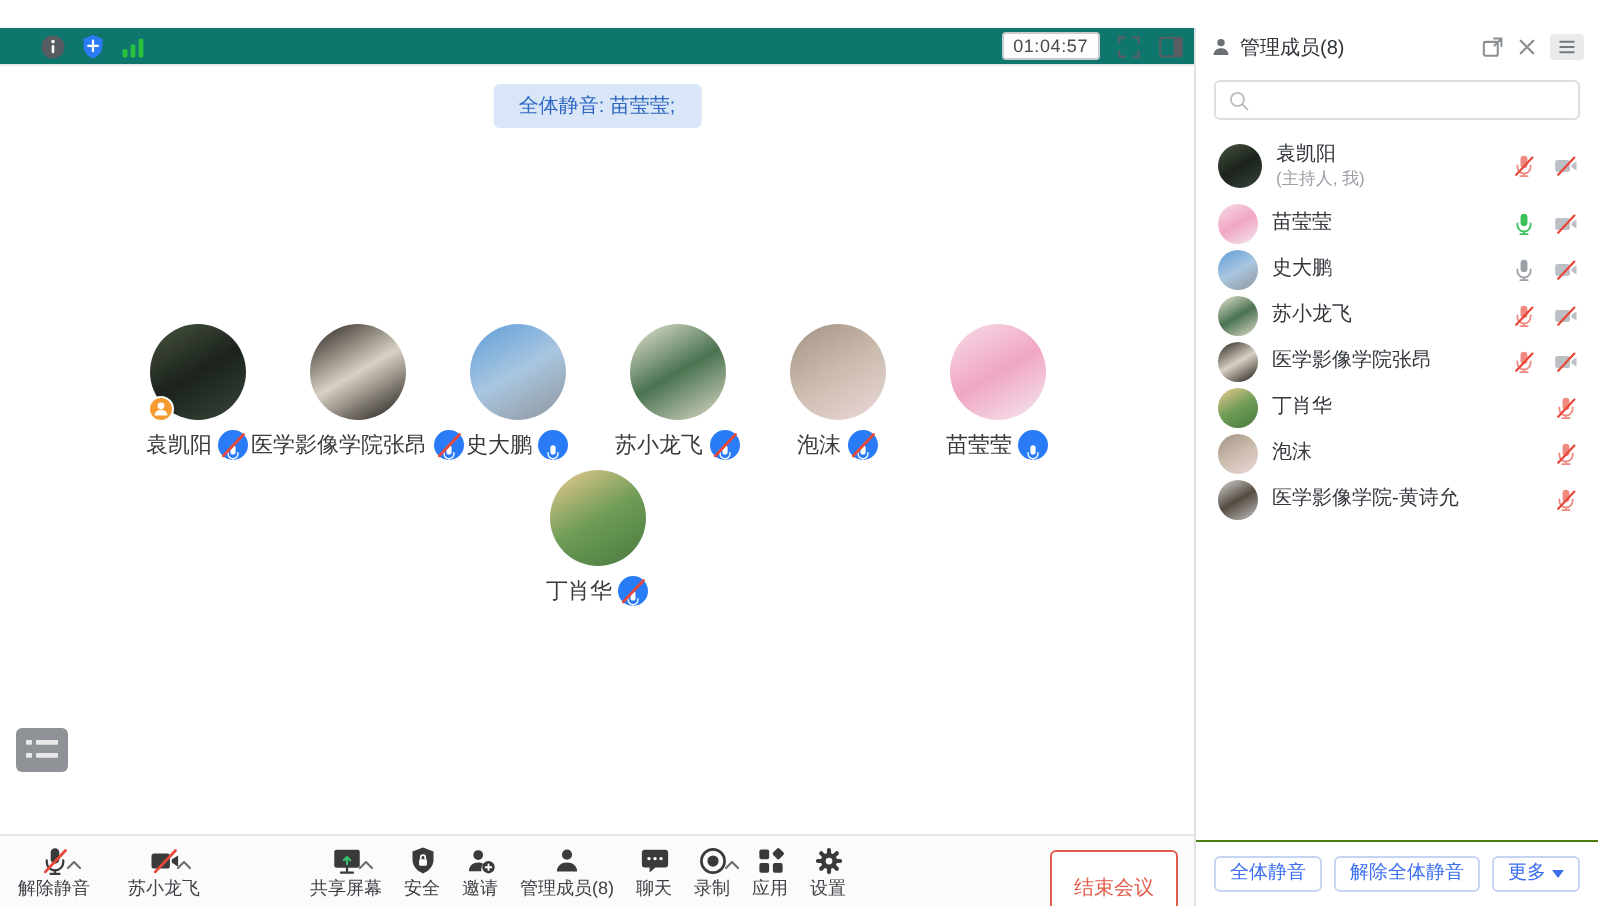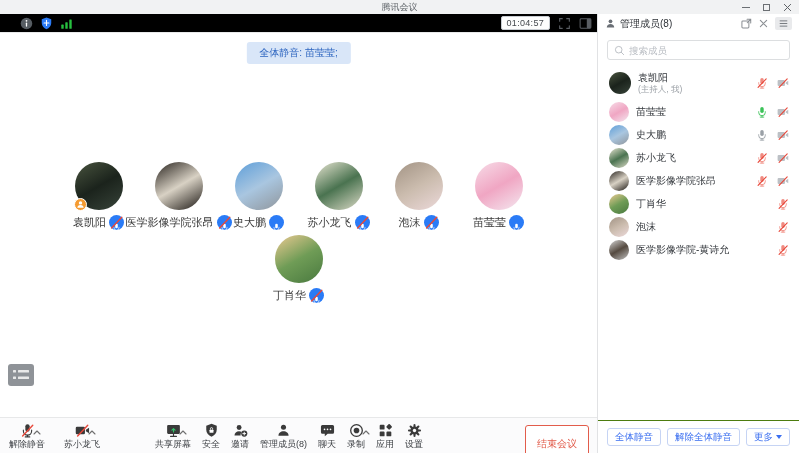--- a/index.html
+++ b/index.html
@@ -7,21 +7,21 @@
   .app{position:relative;width:799px;height:453px;background:#fff;overflow:hidden;
        font-family:"Liberation Sans",sans-serif;-webkit-font-smoothing:antialiased;}
   
   .titlebar{position:absolute;left:0;top:0;right:0;height:14px;background:#f1f2f3;}
   .title{position:absolute;left:0;right:0;top:0;text-align:center;font-size:9px;line-height:14px;color:#5d6267;}
   .win-controls{position:absolute;right:7px;top:0;height:14px;display:flex;align-items:center;gap:13px;}
   .wc-min{width:8px;height:1px;background:#6b6f73;display:block;}
   .wc-max{width:7px;height:7px;border:1px solid #6b6f73;display:block;}
   .wc-close svg{display:block;}
   
-  .meetingbar{position:absolute;left:0;top:14px;width:597px;height:19px;background:#000000;border-bottom:1px solid #e8e9ea;text-align:center;}
+  .meetingbar{position:absolute;left:0;top:14px;width:597px;height:19px;background:#0f766e;border-bottom:1px solid #e8e9ea;text-align:center;}
   .mb-left{position:absolute;left:20px;top:3px;display:flex;gap:7px;align-items:center;}
   .mb-left span{width:13px;height:13px;display:block;}
   .mb-left svg{width:100%;height:100%;display:block;}
   .mb-right{position:absolute;right:5px;top:2px;display:flex;align-items:center;gap:8px;}
   .timer{border:1px solid #c8ccd1;border-radius:2px;background:#fdfdfd;font-size:9px;color:#45494e;padding:1px 5px;letter-spacing:.3px;}
   .mb-right .ic{width:13px;height:13px;display:block;}
   .mb-right svg{width:100%;height:100%;display:block;}
   
   .main{position:absolute;left:0;top:34px;width:597px;bottom:36px;background:#fff;}
   .banner{position:absolute;top:8px;left:50%;transform:translateX(-50%);background:#d9e6f8;color:#2e66c0;
@@ -89,32 +89,20 @@
   .pf-btn{font-size:9.5px;color:#3b6ff0;border:1px solid #c6d4f4;background:#fff;border-radius:3px;padding:3px 7px;
           display:flex;align-items:center;gap:3px;cursor:pointer;font-family:"Liberation Sans",sans-serif;line-height:1.1;}
   .caret{width:0;height:0;border-left:3.5px solid transparent;border-right:3.5px solid transparent;
          border-top:4px solid #3b6ff0;display:inline-block;}
 </style>
 </head>
 <body>
 
 <div class="app">
 
-  <div class="titlebar">
-    <div class="title">腾讯会议</div>
-    <div class="win-controls">
-      <span class="wc-min"></span>
-      <span class="wc-max"></span>
-      <span class="wc-close">
-        <svg width="9" height="9" viewBox="0 0 10 10">
-            <path d="M1.5 1.5l7 7M8.5 1.5l-7 7" stroke="#5d6165" stroke-width="1.1" stroke-linecap="round"></path>
-          </svg>
-      </span>
-    </div>
-  </div>
 
   <div class="meetingbar">
     <div class="mb-left">
       <span>
         <svg viewBox="0 0 14 14">
             <circle cx="7" cy="7" r="6.2" fill="#565c62"></circle>
             <circle cx="7" cy="4.1" r="0.95" fill="#fff"></circle>
             <rect x="6.3" y="5.9" width="1.4" height="4.5" rx="0.7" fill="#fff"></rect>
           </svg>
       </span>
@@ -448,21 +436,20 @@
         </span>
       </div>
     </div>
     <div class="search">
       <span class="ic">
         <svg viewBox="0 0 14 14">
             <circle cx="6" cy="6" r="4.2" fill="none" stroke="#b9bdc2" stroke-width="1.2"></circle>
             <path d="M9.3 9.3l3 3" stroke="#b9bdc2" stroke-width="1.2" stroke-linecap="round"></path>
           </svg>
       </span>
-      <input placeholder="搜索成员" style="">
     </div>
     <div class="members">
         <div class="m-row two">
           <span class="m-avatar" style="background: linear-gradient(150deg, rgb(73, 84, 63), rgb(27, 35, 28), rgb(56, 68, 58));"></span>
           <div class="m-text">
             <span class="m-name">袁凯阳</span>
             <span class="m-sub">(主持人, 我)</span>
           </div>
           <div class="m-icons">
             <span class="m-ic">

